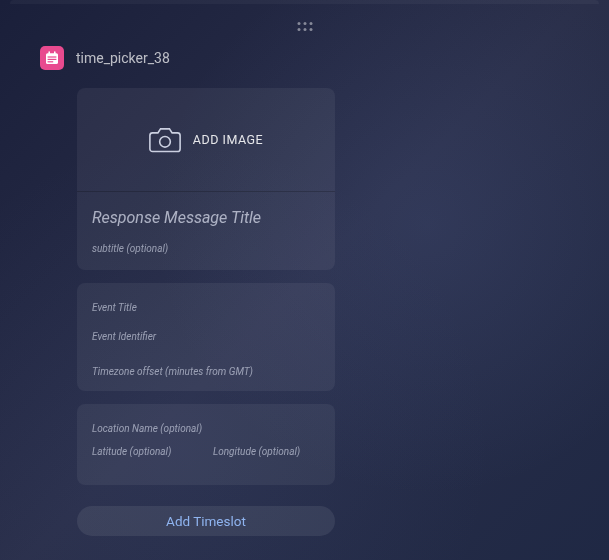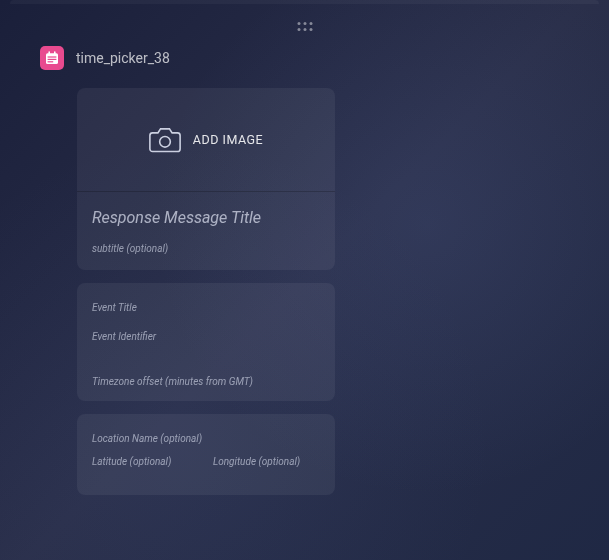--- a/index.html
+++ b/index.html
@@ -152,21 +152,21 @@
     .input-row-split {
       display: flex;
       gap: 14px;
       margin-bottom: 16px;
     }
     .input-row-split .input {
       flex: 1;
       min-width: 0;
     }
     .card-bottom-gap {
-      margin-top: 26px;
+      margin-top: 16px;
     }
     .add-timeslot {
       width: 258px;
       height: 30px;
       background: rgba(255,255,255,0.08);
       border: none;
       border-radius: 15px;
       color: #8fb4f0;
       font-size: 13.5px;
       font-weight: 400;
@@ -238,15 +238,16 @@
         <div class="input-row">
           <input class="input input-sub" placeholder="Location Name (optional)" style="">
         </div>
         <div class="input-row-split">
           <input class="input input-sub" placeholder="Latitude (optional)" style="">
           <input class="input input-sub" placeholder="Longitude (optional)" style="">
         </div>
       </div>
     </div>
 
+    <button class="add-timeslot">Add Timeslot</button>
 
   </div>
 </div>
 
 </body></html>

